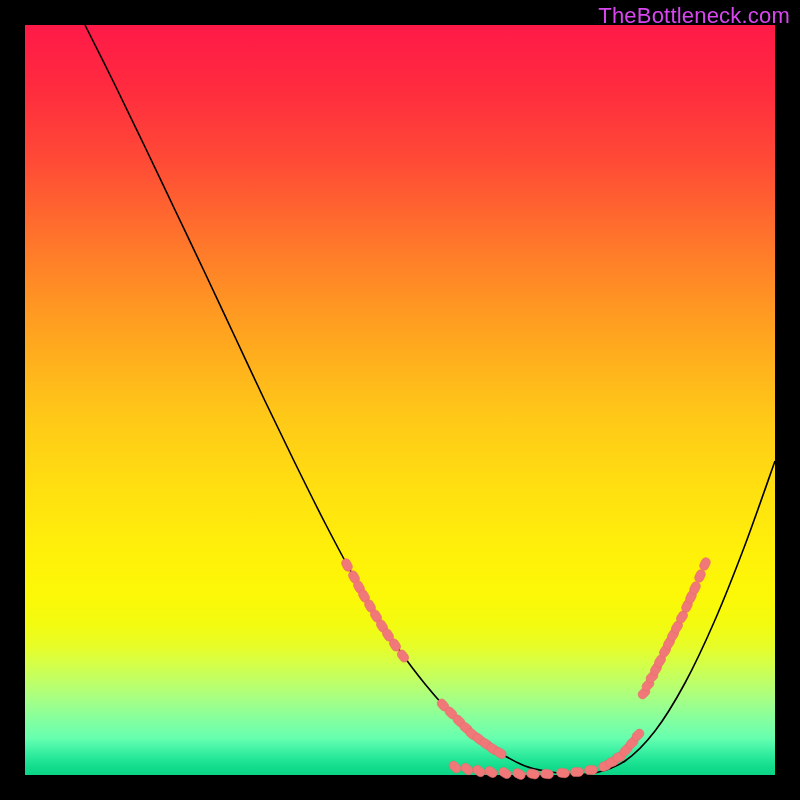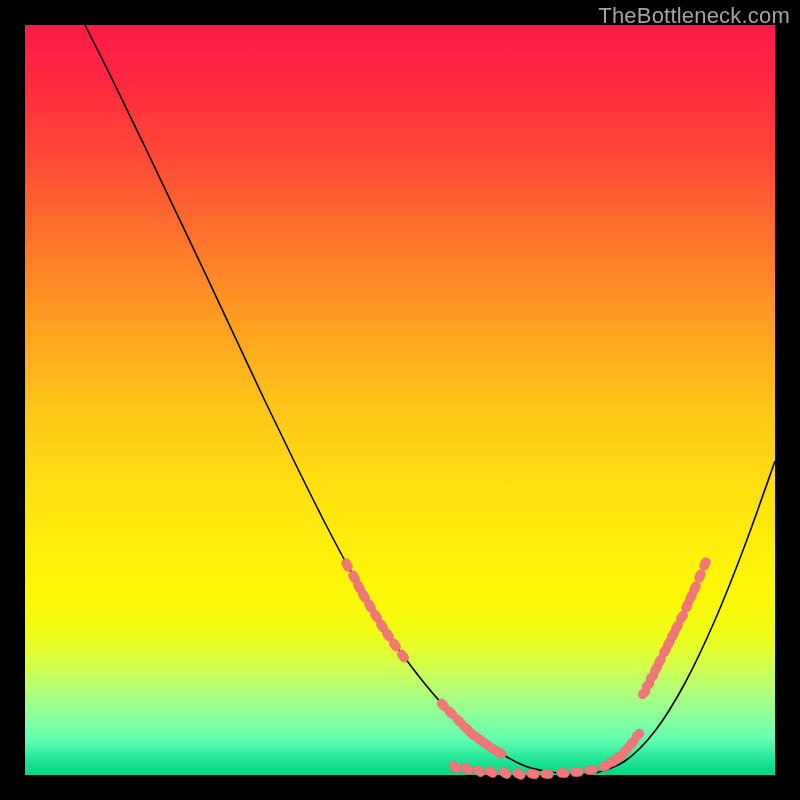--- a/index.html
+++ b/index.html
@@ -47,21 +47,21 @@
       #38eea0 97.0%,
       #22e596 98.0%,
       #12dc8c 99.0%,
       #0bd486 100%
     );
   }
   .watermark {
     position: absolute;
     top: 3px;
     right: 10px;
-    color: #a3a3a3;
+    color: #d946ef;
     font-size: 22px;
     font-weight: 500;
     letter-spacing: 0.2px;
     user-select: none;
   }
   svg.curve {
     position: absolute;
     left: 0;
     top: 0;
     width: 750px;

